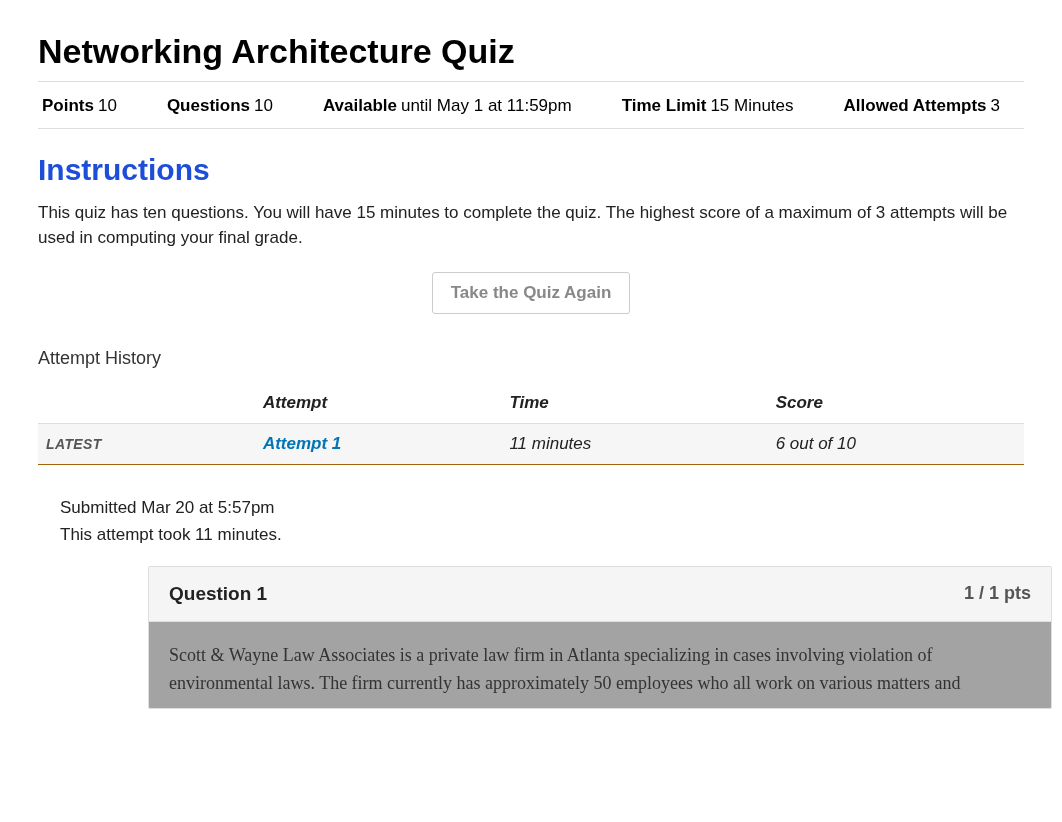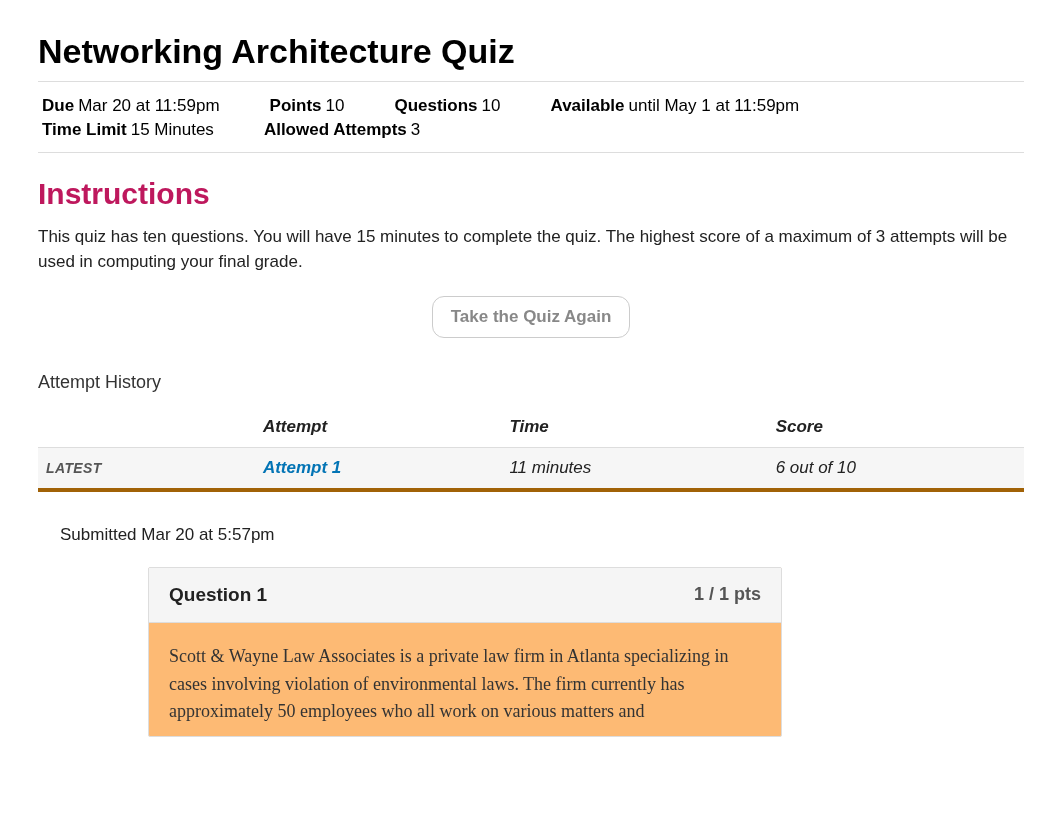--- a/index.html
+++ b/index.html
@@ -30,36 +30,36 @@
     font-size: 17px;
     color: #000;
     padding: 8px 4px 6px 4px;
   }
   .meta-item { white-space: nowrap; }
   .meta-item .label { font-weight: 700; margin-right: 4px; }
   h2.instructions {
     font-size: 30px;
     font-weight: 700;
     margin: 24px 0 14px 0;
-    color: #be185d;
+    color: #1d4ed8;
   }
   p.instruction-text {
     font-size: 17px;
     line-height: 1.45;
     margin: 8px 0 22px 0;
     color: #222;
   }
   .take-again-row { text-align: center; margin: 16px 0 34px 0; }
   .take-again {
     display: inline-block;
     background: #fff;
     color: #888;
     border: 1px solid #ccc;
     padding: 10px 18px;
-    border-radius: 12px;
+    border-radius: 3px;
     font-size: 17px;
     font-weight: 600;
     cursor: pointer;
   }
   h2.history {
     font-size: 18px;
     font-weight: 400;
     margin: 10px 0 14px 0;
     color: #333;
   }
@@ -71,37 +71,37 @@
     font-style: italic;
   }
   table.history-table th {
     text-align: left;
     font-weight: 700;
     padding: 10px 8px;
     border-bottom: 1px solid #ddd;
   }
   table.history-table td {
     padding: 10px 8px;
-    border-bottom: 4px solid #a16207;
+    border-bottom: 1px solid #a16207;
   }
   table.history-table tr.latest td { background: #f6f6f6; }
   .attempt-link { color: #0374b5; font-weight: 600; cursor: pointer; }
   .latest-label { font-weight: 600; color: #555; font-size: 14px; letter-spacing: .4px; }
   .score-block {
     margin: 30px 0 12px 22px;
     font-size: 17px;
     color: #222;
     line-height: 1.55;
   }
   .score-big { font-weight: 700; font-size: 18px; }
   .question-card {
     margin: 18px 0 0 110px;
-    width: 634px;
+    width: 904px;
     border: 1px solid #ddd;
-    background: #fdba74;
+    background: #a3a3a3;
     border-radius: 2px;
   }
   .question-head {
     display: flex;
     justify-content: space-between;
     align-items: center;
     background: #f5f5f5;
     border-bottom: 1px solid #ddd;
     padding: 16px 20px;
   }
@@ -120,23 +120,20 @@
   th.col-score   { width: 26%; }
 </style>
 </head>
 <body>
 
 <h1 class="page-title">Networking Architecture Quiz</h1>
 
 <hr class="line">
 
 <div class="meta-row">
-  <span class="meta-item">
-    <span class="label">Due</span><span>Mar 20 at 11:59pm</span>
-  </span>
   <span class="meta-item">
     <span class="label">Points</span><span>10</span>
   </span>
   <span class="meta-item">
     <span class="label">Questions</span><span>10</span>
   </span>
   <span class="meta-item">
     <span class="label">Available</span><span>until May 1 at 11:59pm</span>
   </span>
   <span class="meta-item">
@@ -172,20 +169,21 @@
       <td><span class="latest-label">LATEST</span></td>
       <td><span class="attempt-link">Attempt 1</span></td>
       <td>11 minutes</td>
       <td>6 out of 10</td>
     </tr>
   </tbody>
 </table>
 
 <div class="score-block">
   <div>Submitted Mar 20 at 5:57pm</div>
+  <div>This attempt took 11 minutes.</div>
 </div>
 
 <div class="question-card">
   <div class="question-head">
     <span class="question-title">Question 1</span>
     <span class="question-pts">1 / 1 pts</span>
   </div>
   <div class="question-body">Scott &amp; Wayne Law Associates is a private law firm in Atlanta specializing in cases involving violation of environmental laws. The firm currently has approximately 50 employees who all work on various matters and</div>
 </div>
 

